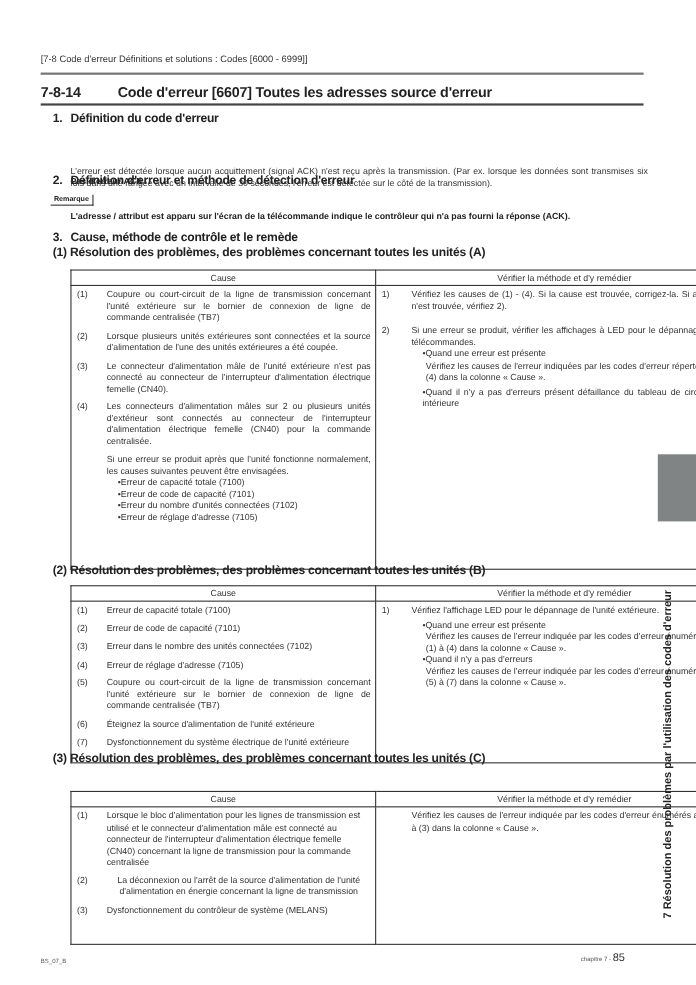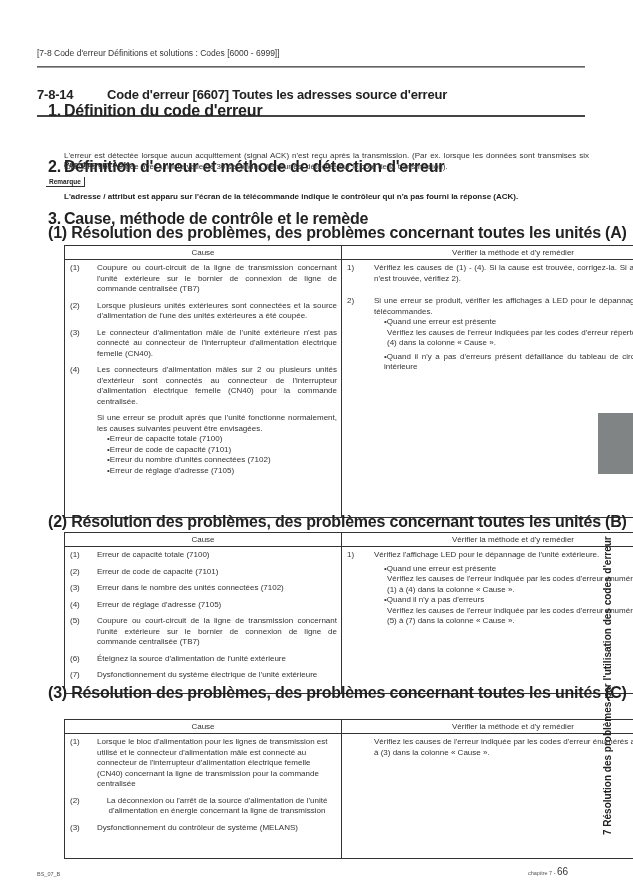--- a/index.html
+++ b/index.html
@@ -1,25 +1,25 @@
 <!DOCTYPE html>
 <html><head>
 <meta charset="utf-8">
 <style>
   html, body { margin:0; padding:0; background:#ffffff; }
   body { width:633px; height:895px; position:relative; overflow:hidden;
          font-family:"Liberation Sans", sans-serif; color:#222; }
   .page { position:absolute; left:0; top:0; width:633px; height:895px; }
   .running-header { position:absolute; left:37px; top:48px; font-size:8.5px; color:#333; }
   .header-rule { position:absolute; left:37px; top:66px; width:548px; height:1px; background:#666; border-bottom:1px solid #999; }
-  .section-title { position:absolute; left:37px; top:87px; width:548px; font-size:13px; font-weight:bold;
-                   font-family:"Liberation Sans", sans-serif; letter-spacing:-0.2px; padding-bottom:13px;
+  .section-title { position:absolute; left:37px; top:76px; width:548px; font-size:13px; font-weight:bold;
+                   font-family:"Liberation Sans", sans-serif; letter-spacing:-0.2px; padding-bottom:3px;
                    border-bottom:2px solid #444; display:flex; }
   .section-title .num { width:70px; }
-  .h1 { position:absolute; font-size:16px; font-weight:bold; color:#222; letter-spacing:-0.2px; }
+  .h1 { position:absolute; font-size:11px; font-weight:bold; color:#222; letter-spacing:-0.2px; }
   .h1 .n { display:inline-block; width:16px; }
   .sub { position:absolute; font-size:8px; font-weight:bold; color:#222; }
   .para { position:absolute; left:64px; width:525px; font-size:8px; color:#333; line-height:11px; text-align:justify; }
   .remark { position:absolute; left:46px; top:177px; font-size:6.5px; font-weight:bold; padding:1px 3px;
             border-bottom:1px solid #333; border-right:1px solid #333; }
   .remark-text { position:absolute; left:64px; top:192px; font-size:8px; font-weight:bold; color:#222;text-align:center; }
   table.grid { position:absolute; left:64px; width:621px; border-collapse:collapse; font-size:8px; color:#333; }
   table.grid th { font-weight:normal; border:1px solid #333; height:13px; padding:0; text-align:center; font-size:8px; }
   table.grid td { border-left:1px solid #333; border-right:1px solid #333; vertical-align:top; padding:0; }
   table.grid tr:last-child td { border-bottom:1px solid #333; }
@@ -204,15 +204,15 @@
       </td>
     </tr>
   </tbody>
     </table>
 
   <div class="side-tab"></div>
   <div class="side-text">7 Résolution des problèmes par l'utilisation des codes d'erreur</div>
 
   <div class="footer-left">BS_07_B</div>
   <div class="footer-right">
-    <span>chapitre 7 - </span><span class="pg">66</span>
+    <span>chapitre 7 - </span><span class="pg">85</span>
   </div>
 </div>
 
 </body></html>

